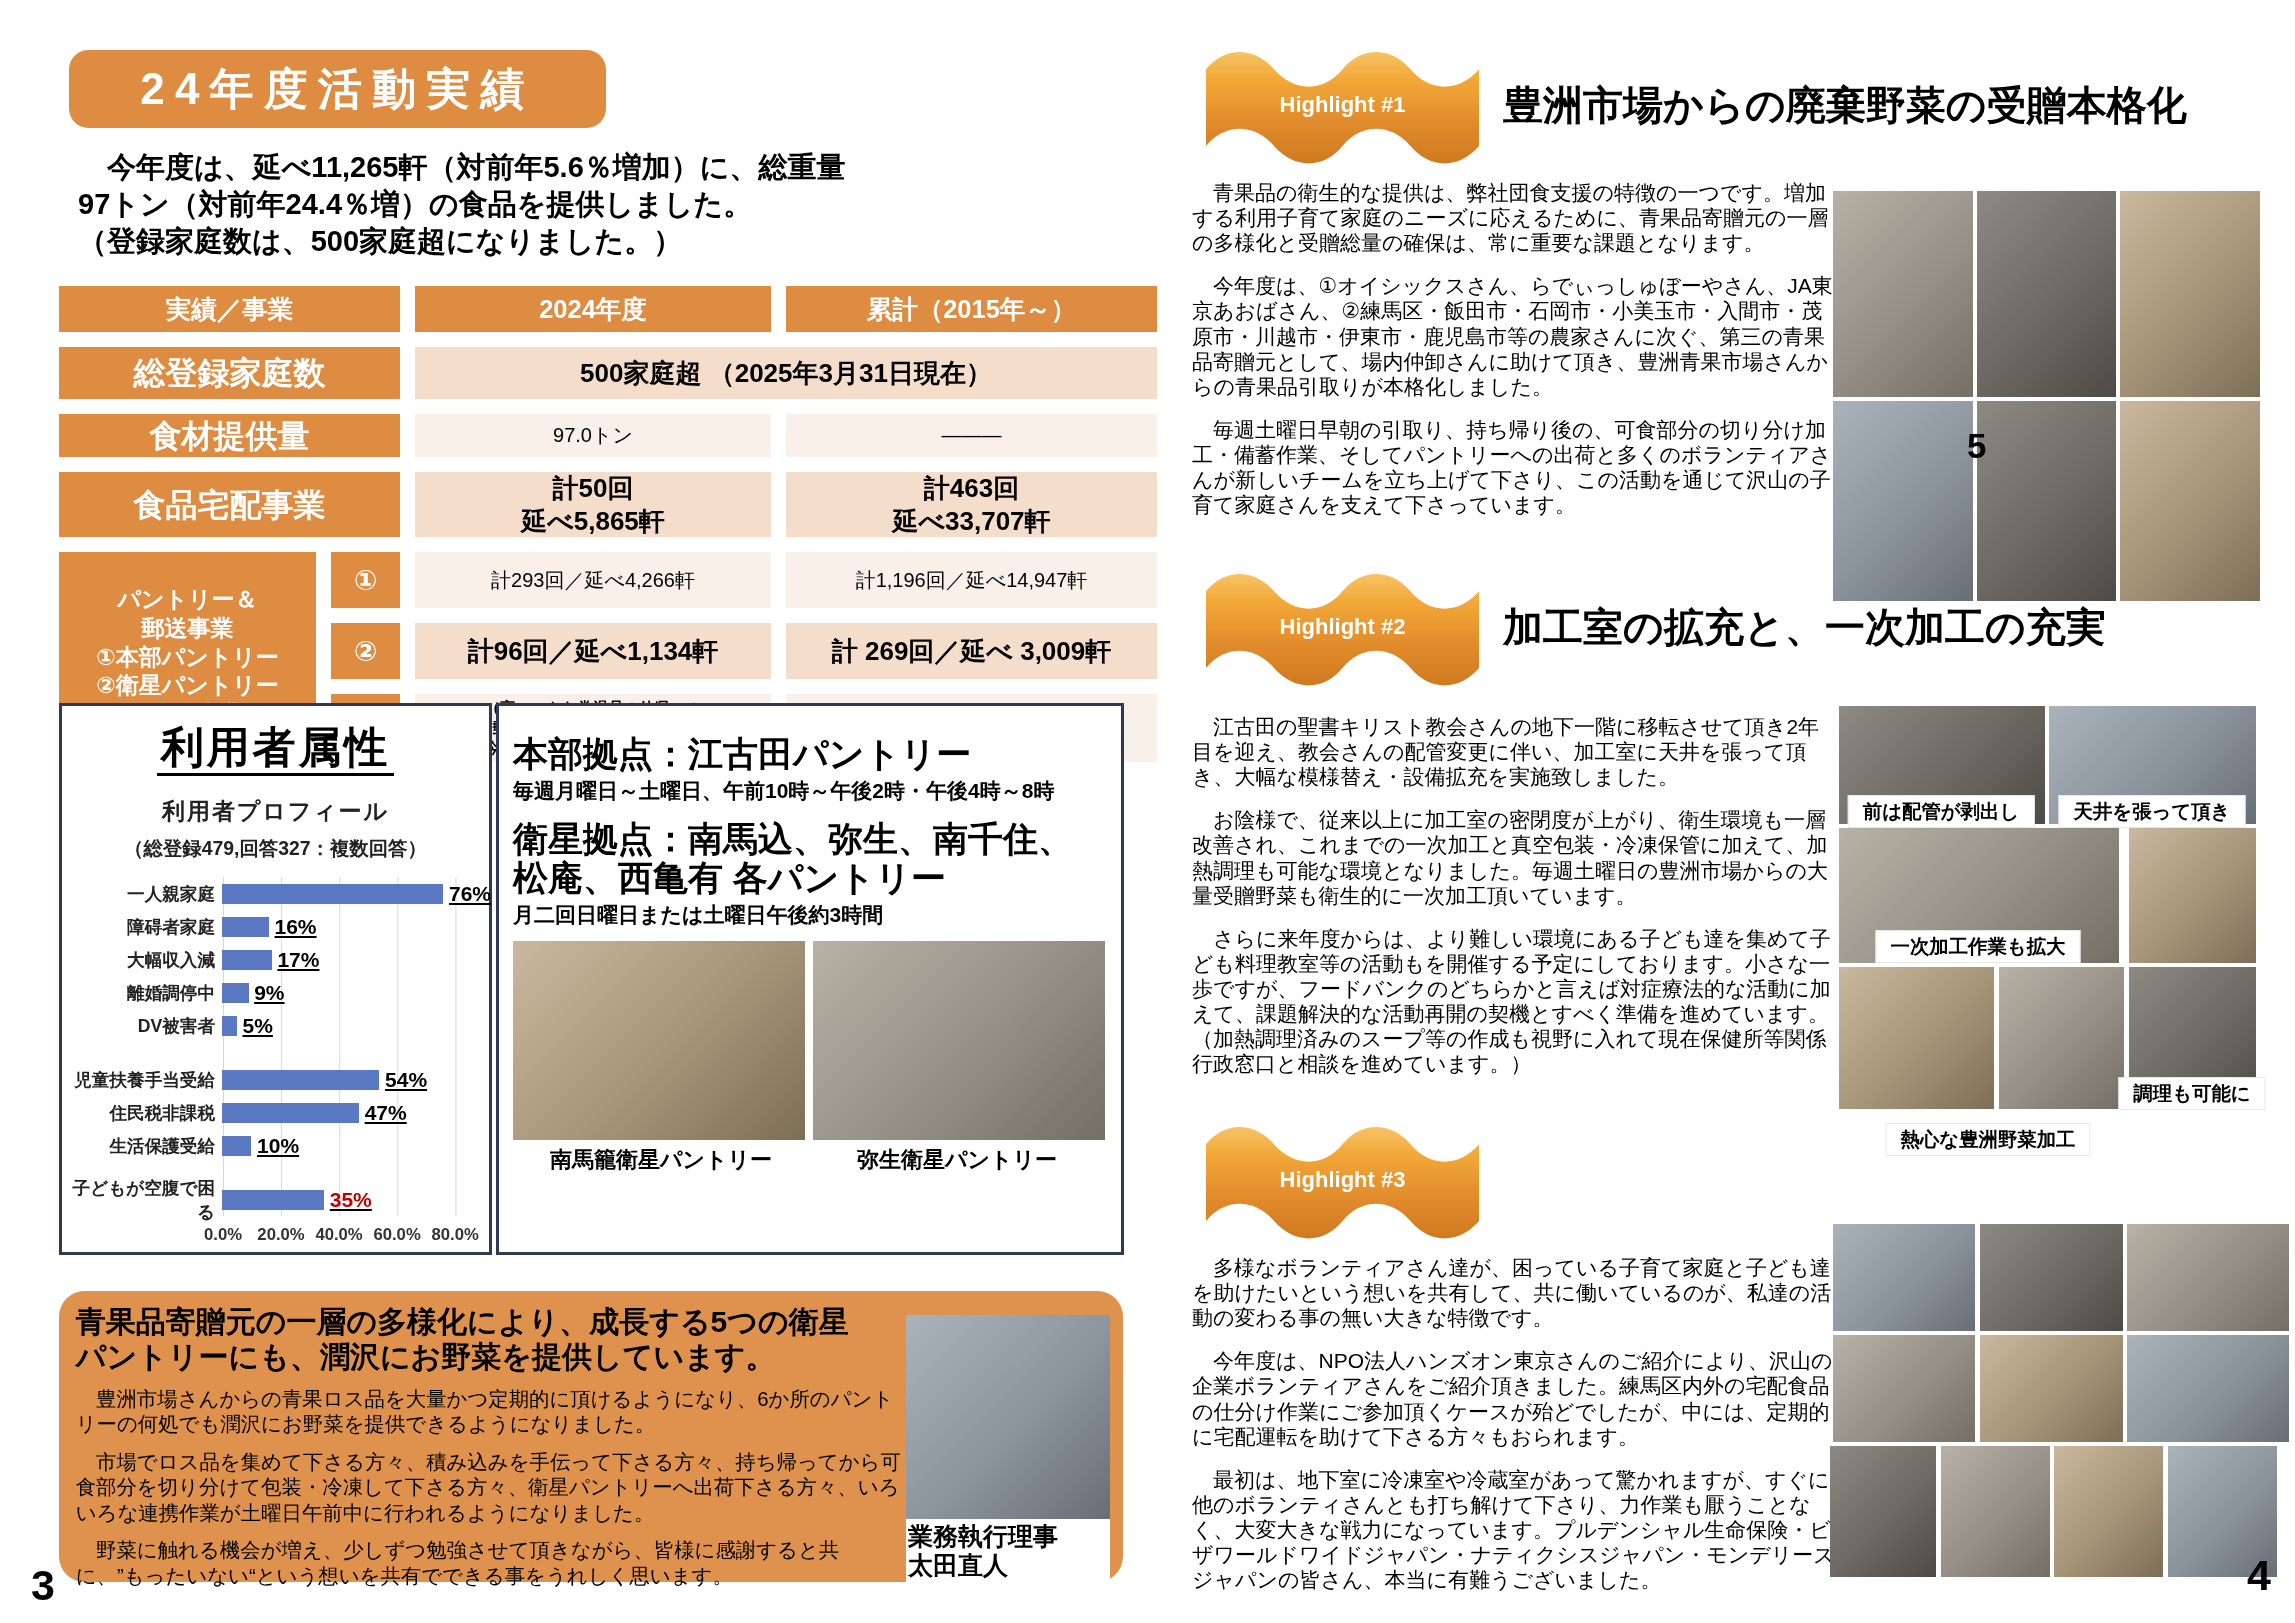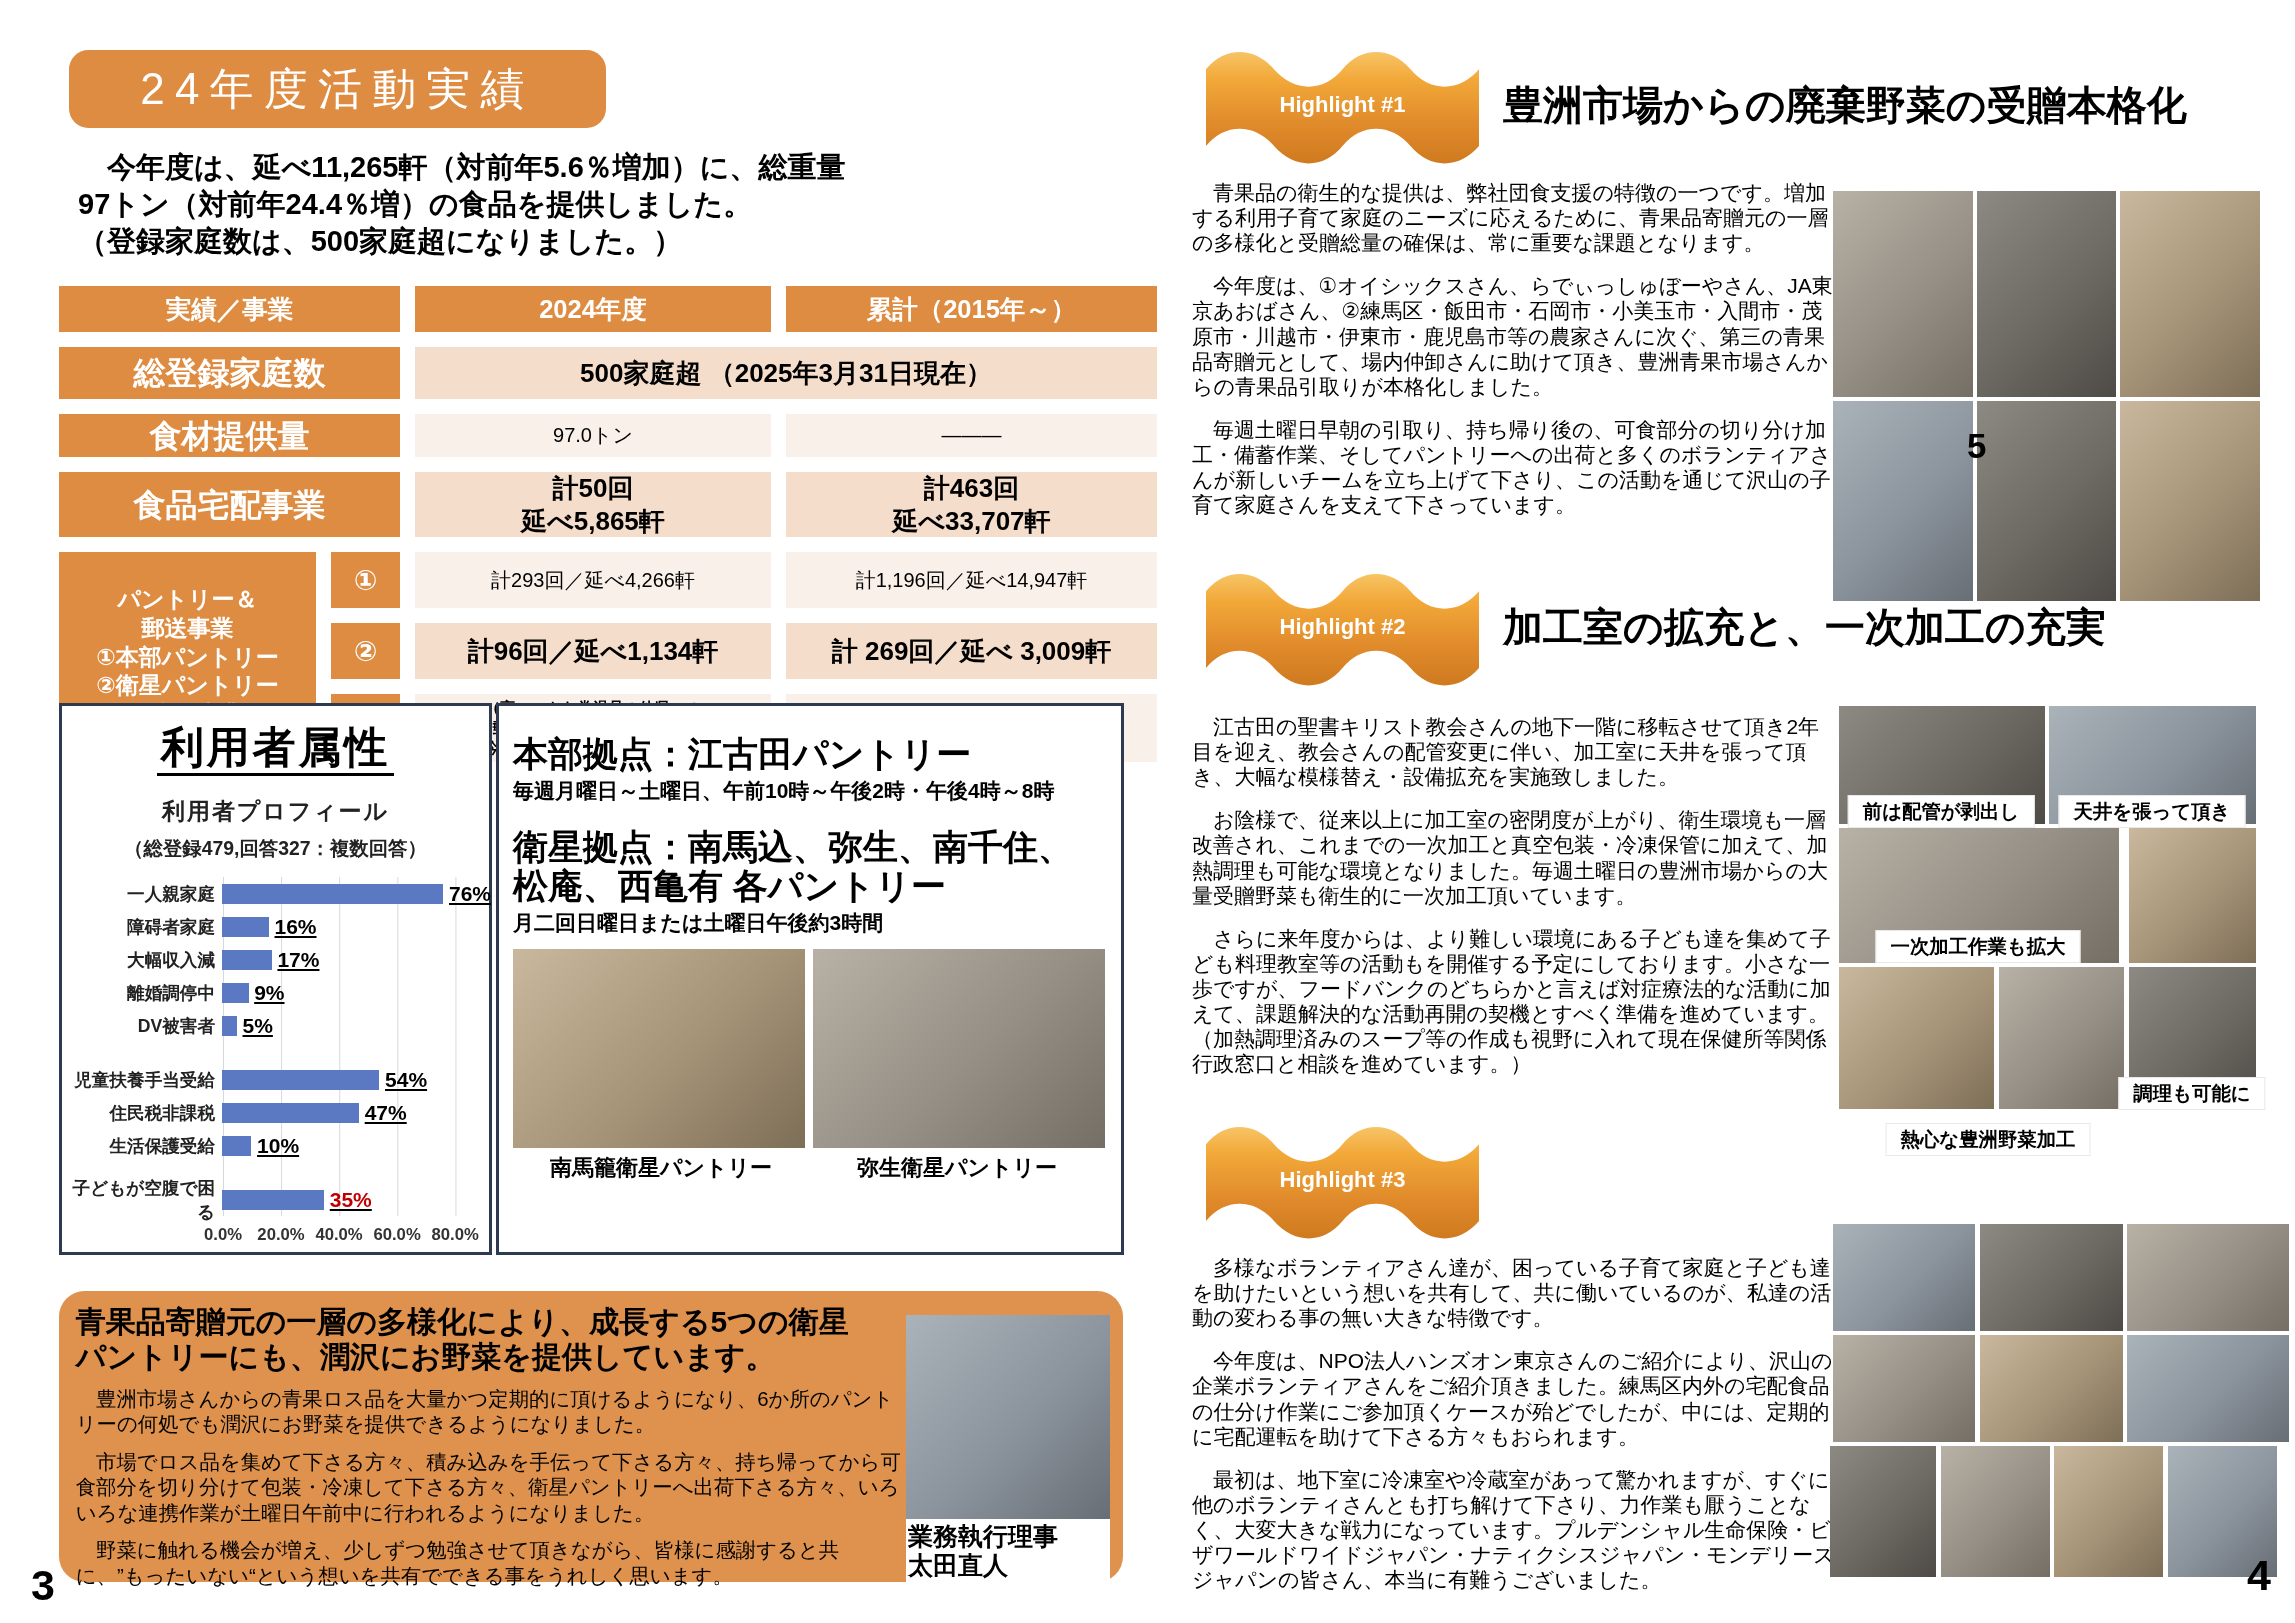--- a/index.html
+++ b/index.html
@@ -3,21 +3,21 @@
 <meta charset="utf-8">
 <style>
   html,body{margin:0;padding:0;background:#ffffff;}
   .sheet{position:relative;width:2295px;height:1624px;background:#ffffff;overflow:hidden;
          font-family:"Liberation Sans","DejaVu Sans",sans-serif;color:#000;}
   .pre{white-space:pre-line;}
 
   
   .hdr-badge{position:absolute;left:69px;top:50px;width:537px;height:78px;
              background:#dd8c42;border-radius:19.4px;display:flex;align-items:center;justify-content:center;}
-  .hdr-badge span{color:#fff;font-size:44px;font-weight:normal;letter-spacing:10.2px;}
+  .hdr-badge span{color:#fff;font-size:44px;font-weight:bold;letter-spacing:10.2px;}
   .intro{position:absolute;left:78px;top:149px;width:1055px;font-size:29px;font-weight:bold;line-height:1.28;}
 
   .tbl{position:absolute;left:59px;top:286px;width:1208px;display:grid;
        grid-template-columns:257px 69px 356px 371px;
        grid-template-rows:46px 52px 43px 65px 56px 56px 68px;gap:15px;}
   .tbl>div{display:flex;align-items:center;justify-content:center;text-align:center;}
   .th{background:#dd8c42;color:#fff;font-size:25.5px;font-weight:bold;}
   .tlabel{background:#dd8c42;color:#fff;font-size:32px;font-weight:bold;line-height:1.25;}
   .tnum{background:#dd8c42;color:#fff;font-size:28px;font-weight:bold;}
   .vlight{background:#f9f0e9;font-size:20px;font-weight:normal;line-height:1.25;}
@@ -214,21 +214,21 @@
         <span style="left: 23.5294%;">20.0%</span>
         <span style="left: 47.0588%;">40.0%</span>
         <span style="left: 70.5882%;">60.0%</span>
         <span style="left: 94.1176%;">80.0%</span>
       </div>
   </div>
 
   <div class="hq-box">
     <div class="hq-h">本部拠点：江古田パントリー</div>
     <div class="hq-l">毎週月曜日～土曜日、午前10時～午後2時・午後4時～8時</div>
-    <div class="hq-h pre" style="margin-top:22px">衛星拠点：南馬込、弥生、南千住、
+    <div class="hq-h pre" style="margin-top:14px">衛星拠点：南馬込、弥生、南千住、
 松庵、西亀有 各パントリー</div>
     <div class="hq-l">月二回日曜日または土曜日午後約3時間</div>
     <div class="hq-photos">
       <div class="ph warm"></div>
       <div class="ph"></div>
     </div>
     <div class="hq-caps">
       <div>南馬籠衛星パントリー</div>
       <div>弥生衛星パントリー</div>
     </div>

